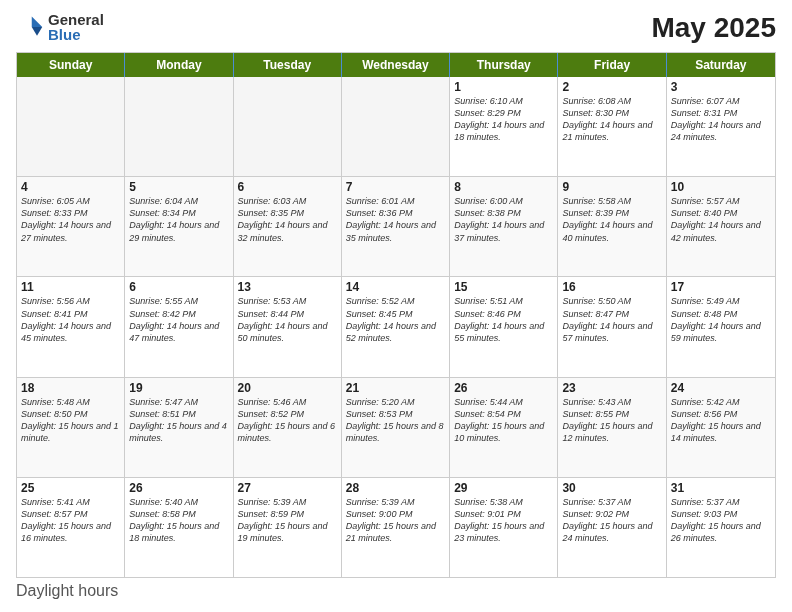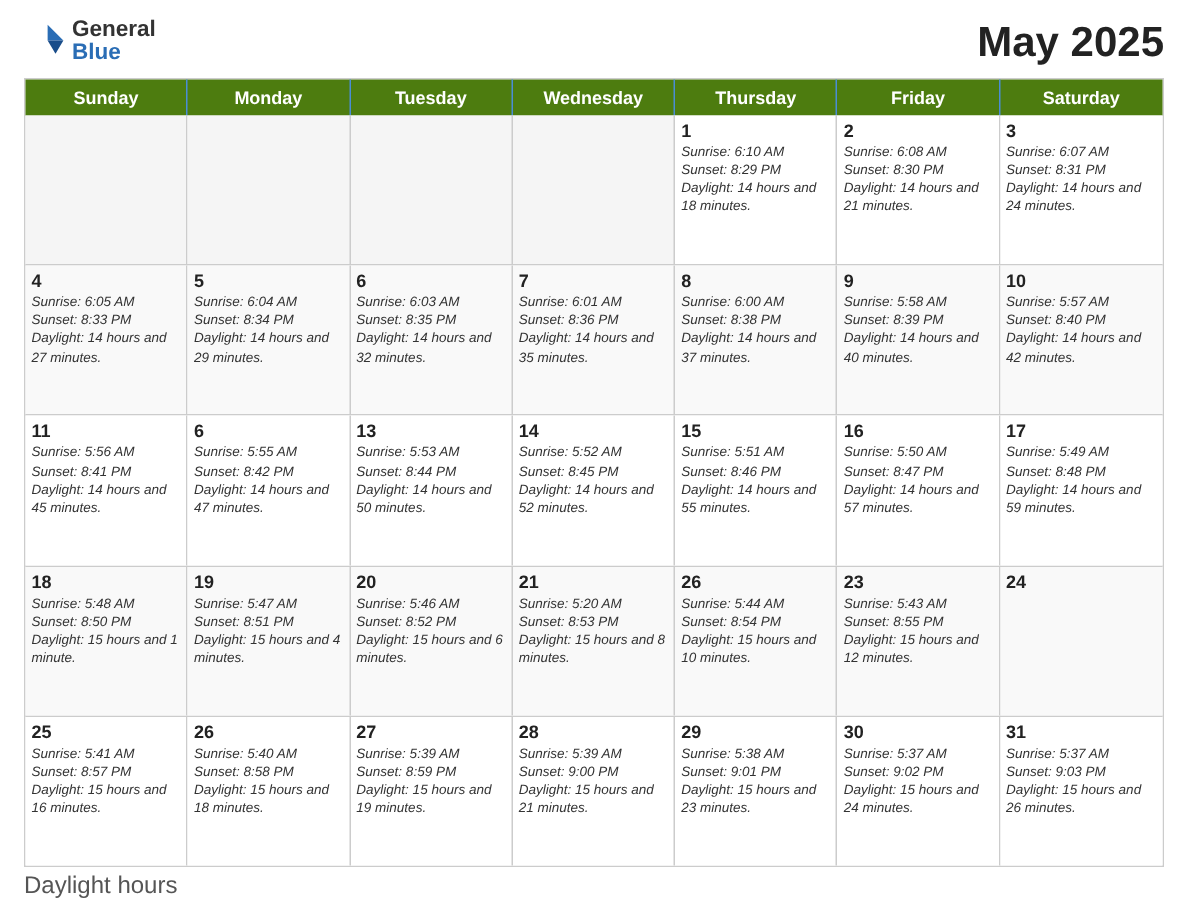--- a/index.html
+++ b/index.html
@@ -320,20 +320,24 @@
           </div>
           <div class="cal-cell alt">
             <span class="day-number">23</span>
             <div class="day-info">Sunrise: 5:43 AM
 Sunset: 8:55 PM
 Daylight: 15 hours
 and 12 minutes.</div>
           </div>
           <div class="cal-cell alt">
             <span class="day-number">24</span>
+            <div class="day-info">Sunrise: 5:42 AM
+Sunset: 8:56 PM
+Daylight: 15 hours
+and 14 minutes.</div>
           </div>
         </div>
         <div class="cal-week">
           <div class="cal-cell">
             <span class="day-number">25</span>
             <div class="day-info">Sunrise: 5:41 AM
 Sunset: 8:57 PM
 Daylight: 15 hours
 and 16 minutes.</div>
           </div>

